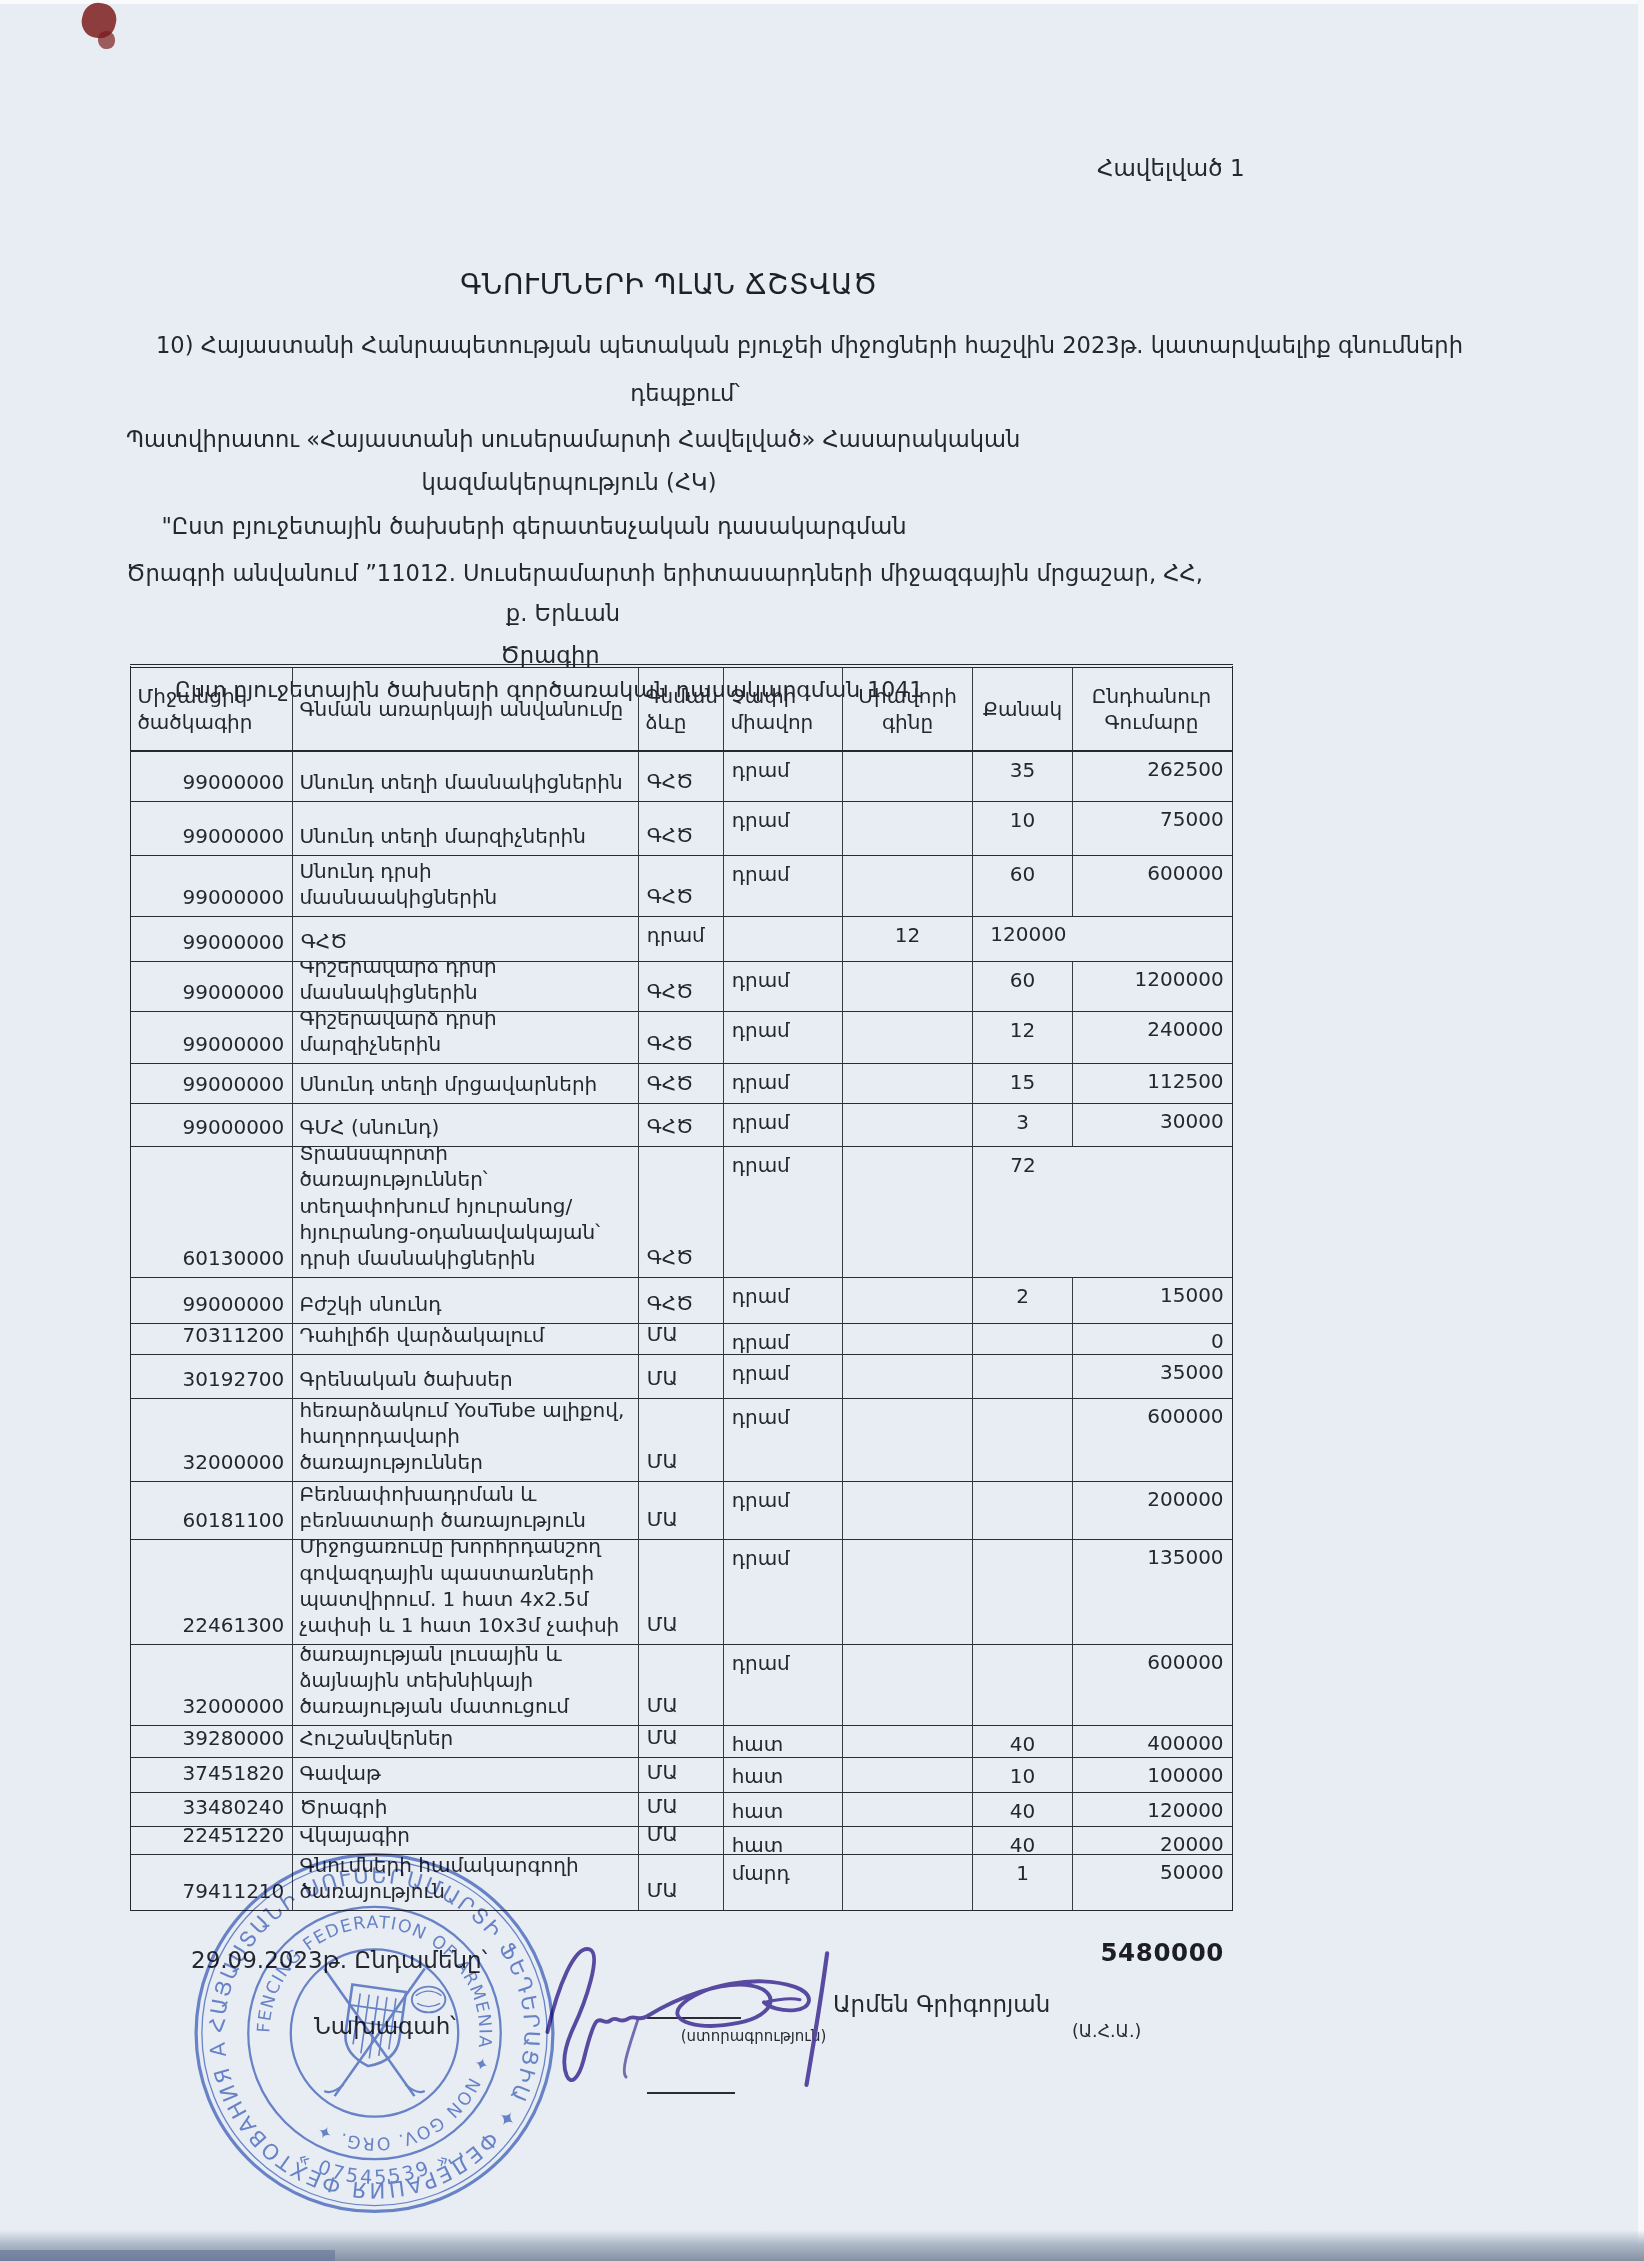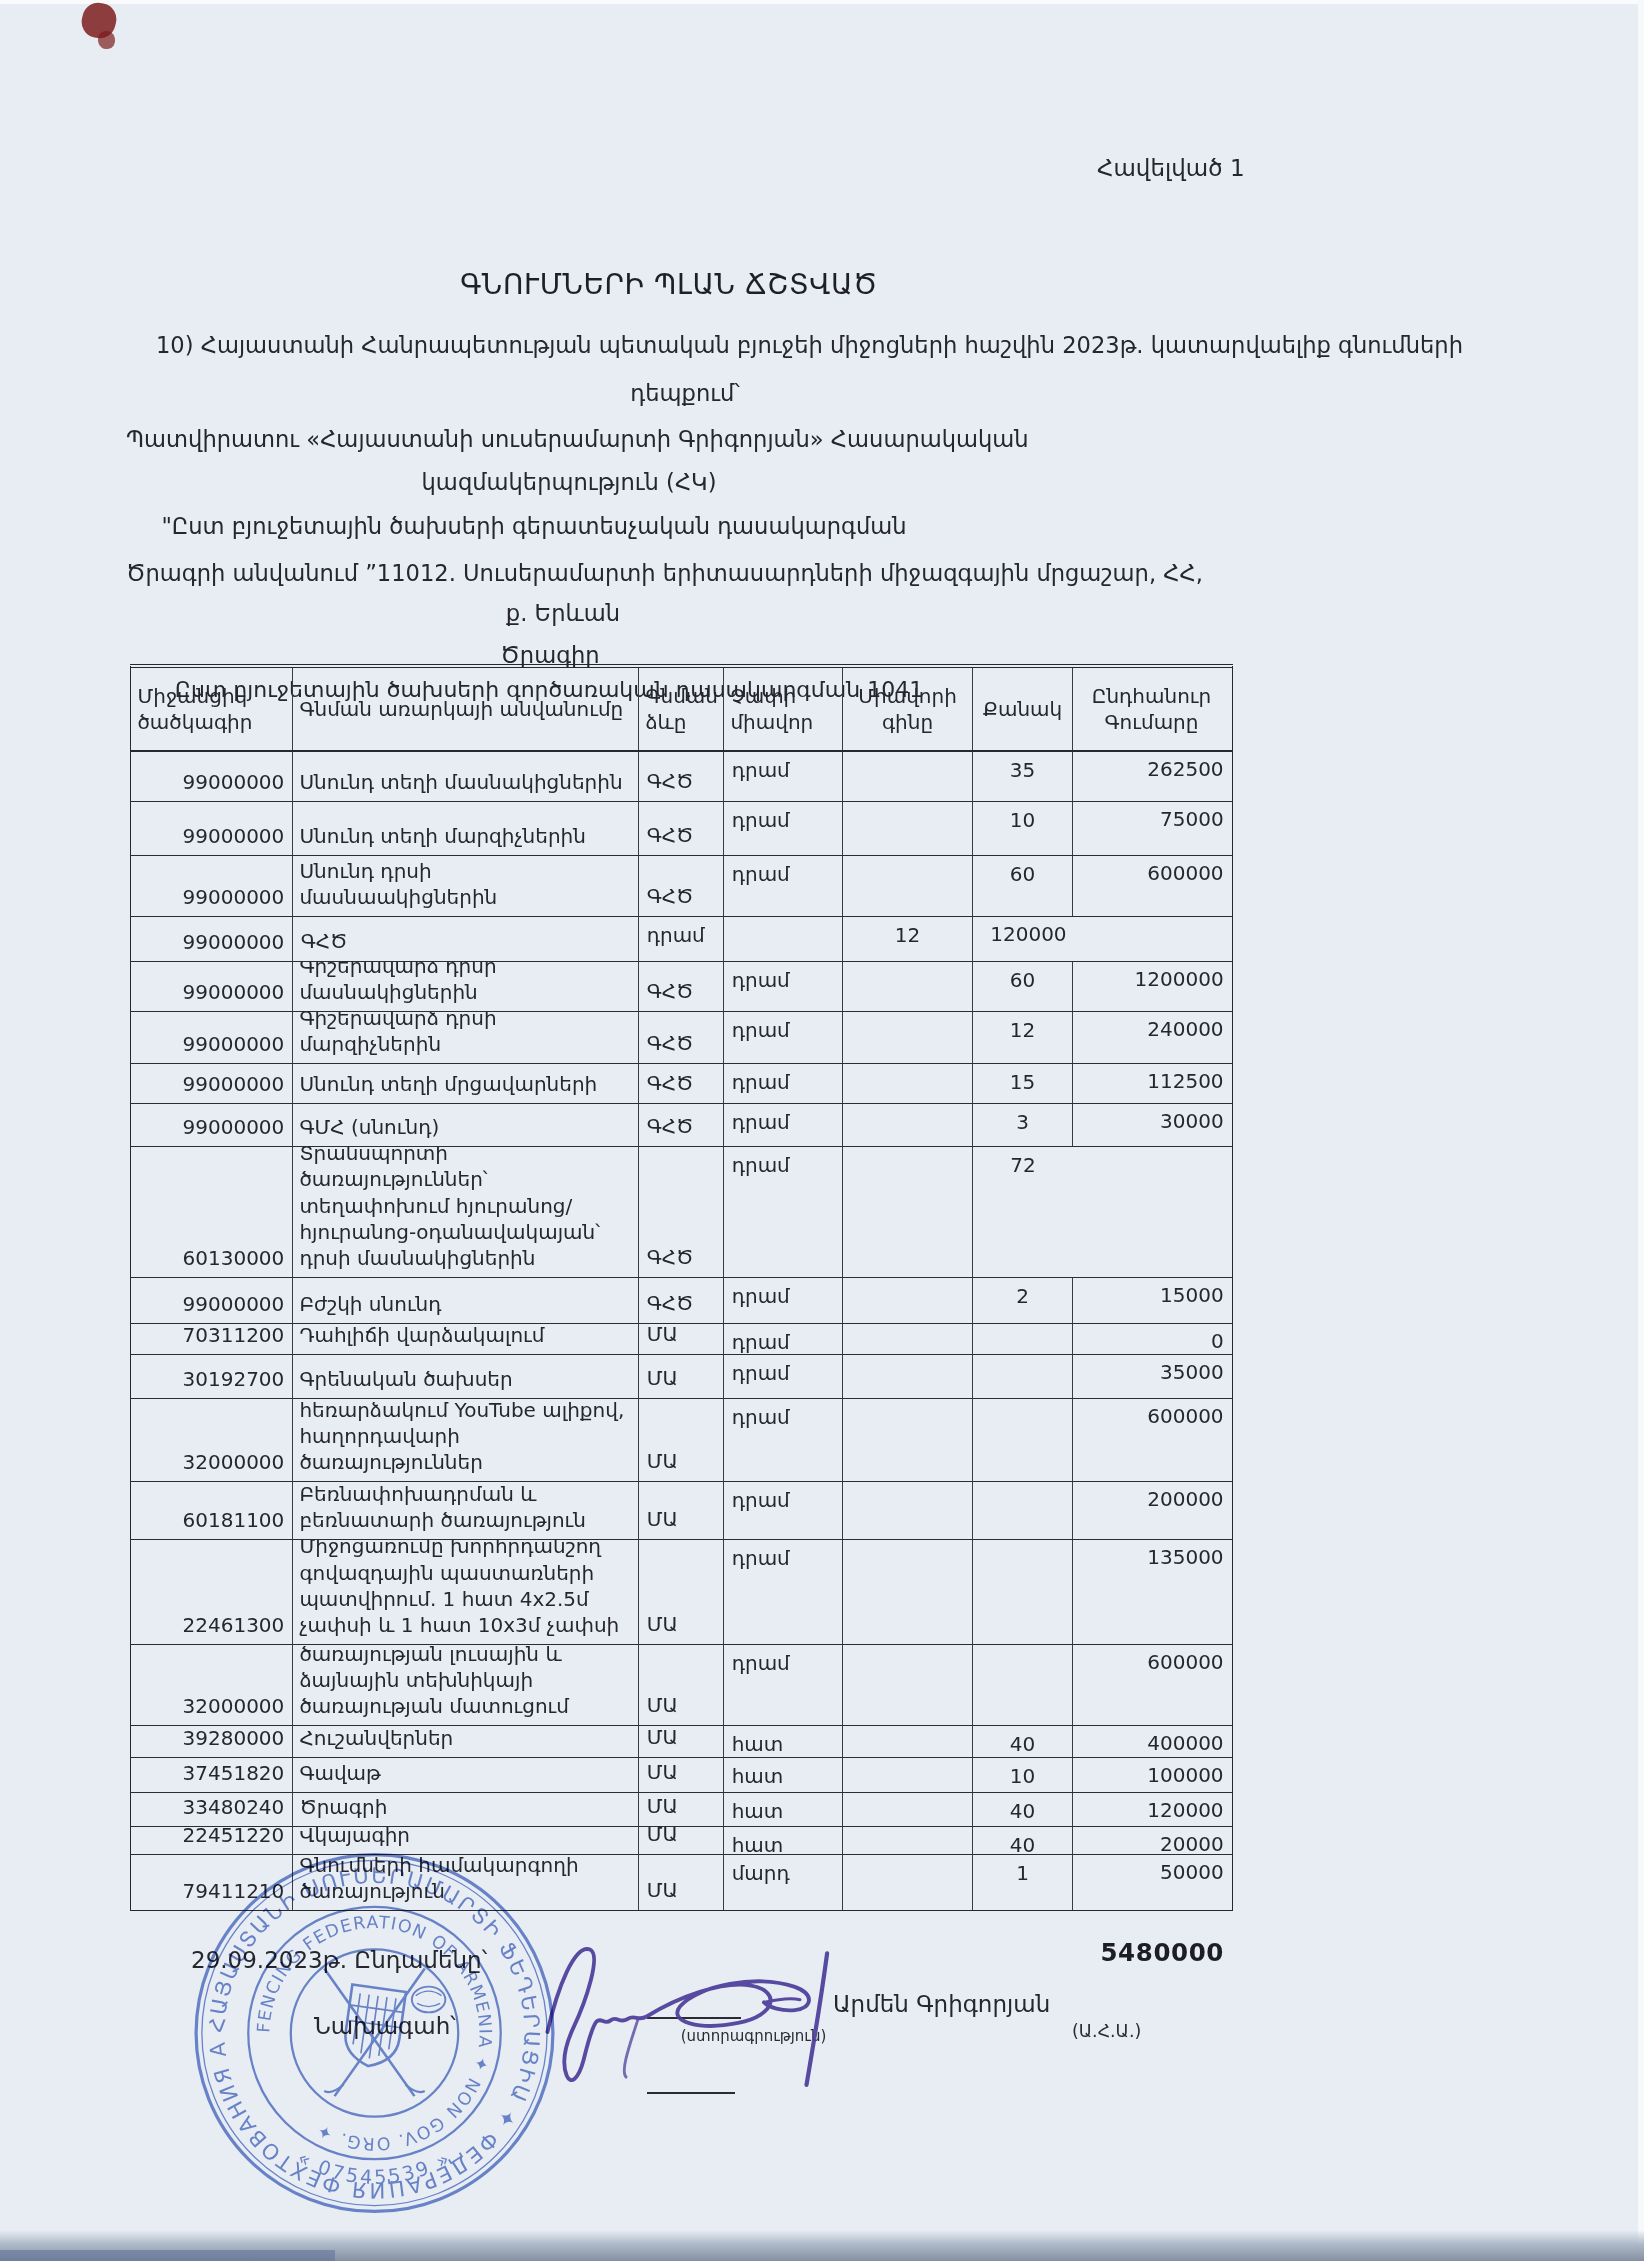--- a/index.html
+++ b/index.html
@@ -58,21 +58,21 @@
   <div class="abs edge-top"></div>
   <div class="abs edge-right"></div>
   <div class="abs red-blob" style="left:82px;top:2.6px;width:34px;height:35px;transform:rotate(14deg);"></div>
   <div class="abs red-blob" style="left:98px;top:31px;width:17px;height:18px;transform:rotate(-10deg);opacity:.7;"></div>
 
   <div class="abs doc-line" style="left:1097px; top:155px; font-size:23px;">Հավելված 1</div>
 
   <div class="abs ctr doc-title" style="left:250px; top:268px; width:838px;">ԳՆՈՒՄՆԵՐԻ ՊԼԱՆ ՃՇՏՎԱԾ</div>
   <div class="abs ctr doc-line" style="left:156px; top:332px; width:1096px;">10) Հայաստանի Հանրապետության պետական բյուջեի միջոցների հաշվին 2023թ.  կատարվաելիք գնումների</div>
   <div class="abs ctr doc-line" style="left:266px; top:380px; width:838px;">դեպքում՝</div>
-  <div class="abs ctr doc-line" style="left:126px; top:426px; width:838px;">Պատվիրատու «Հայաստանի սուսերամարտի Գրիգորյան» Հասարակական</div>
+  <div class="abs ctr doc-line" style="left:126px; top:426px; width:838px;">Պատվիրատու «Հայաստանի սուսերամարտի Հավելված» Հասարակական</div>
   <div class="abs ctr doc-line" style="left:150px; top:469px; width:838px;">կազմակերպություն (ՀԿ)</div>
   <div class="abs ctr doc-line" style="left:115px; top:513px; width:838px;">"Ըստ բյուջետային ծախսերի գերատեսչական դասակարգման</div>
   <div class="abs ctr doc-line" style="left:126px; top:560px; width:838px;">Ծրագրի անվանում ”11012. Սուսերամարտի երիտասարդների միջազգային մրցաշար, ՀՀ,</div>
   <div class="abs ctr doc-line" style="left:144px; top:600px; width:838px;">ք. Երևան</div>
   <div class="abs ctr doc-line" style="left:131px; top:642px; width:838px;">Ծրագիր</div>
   <div class="abs ctr doc-line" style="left:130px; top:677px; width:838px; font-size:22px;">Ըստ բյուջետային ծախսերի գործառական դասակարգման 1041</div>
 
   <div id="tbl">
       <div class="trow thead" style="min-height: 84px;">
         <div class="tcell hc left">Միջանցիկ ծածկագիր</div>

